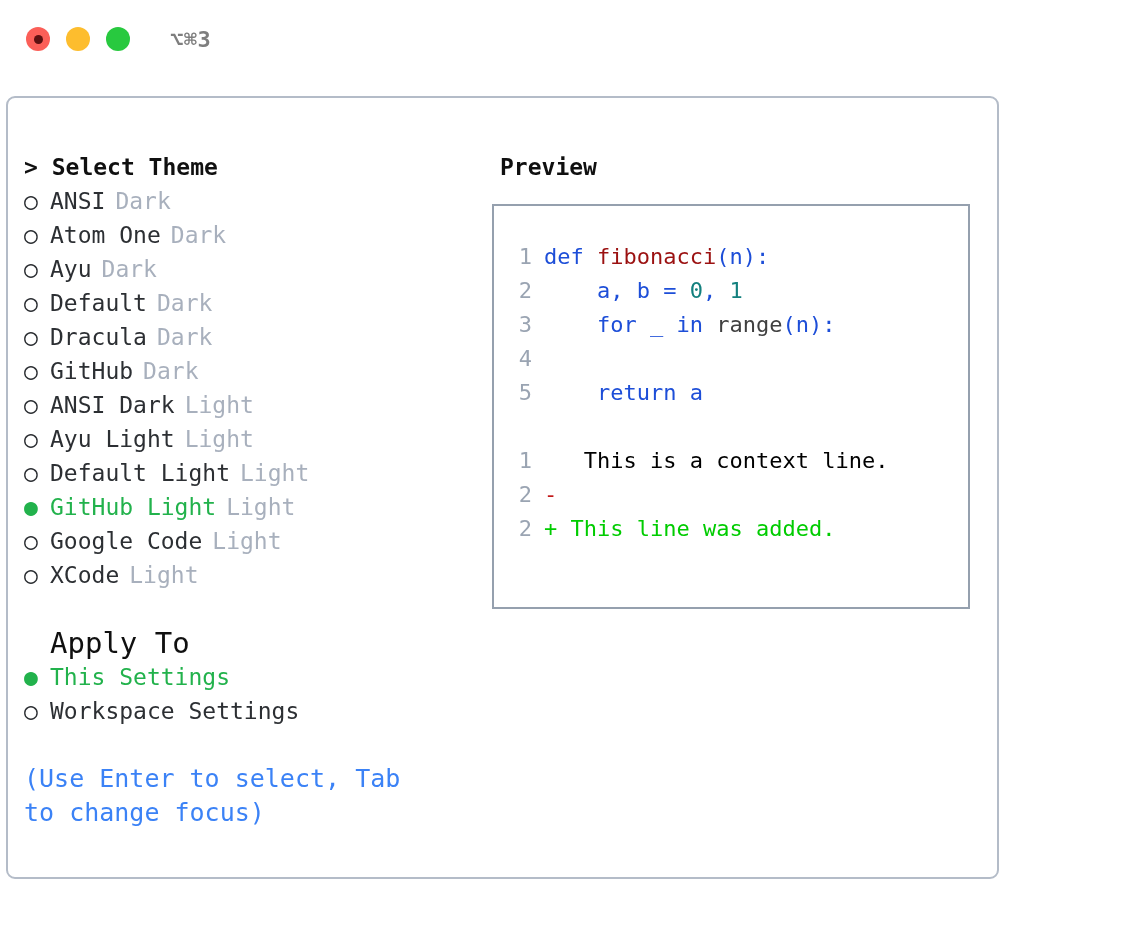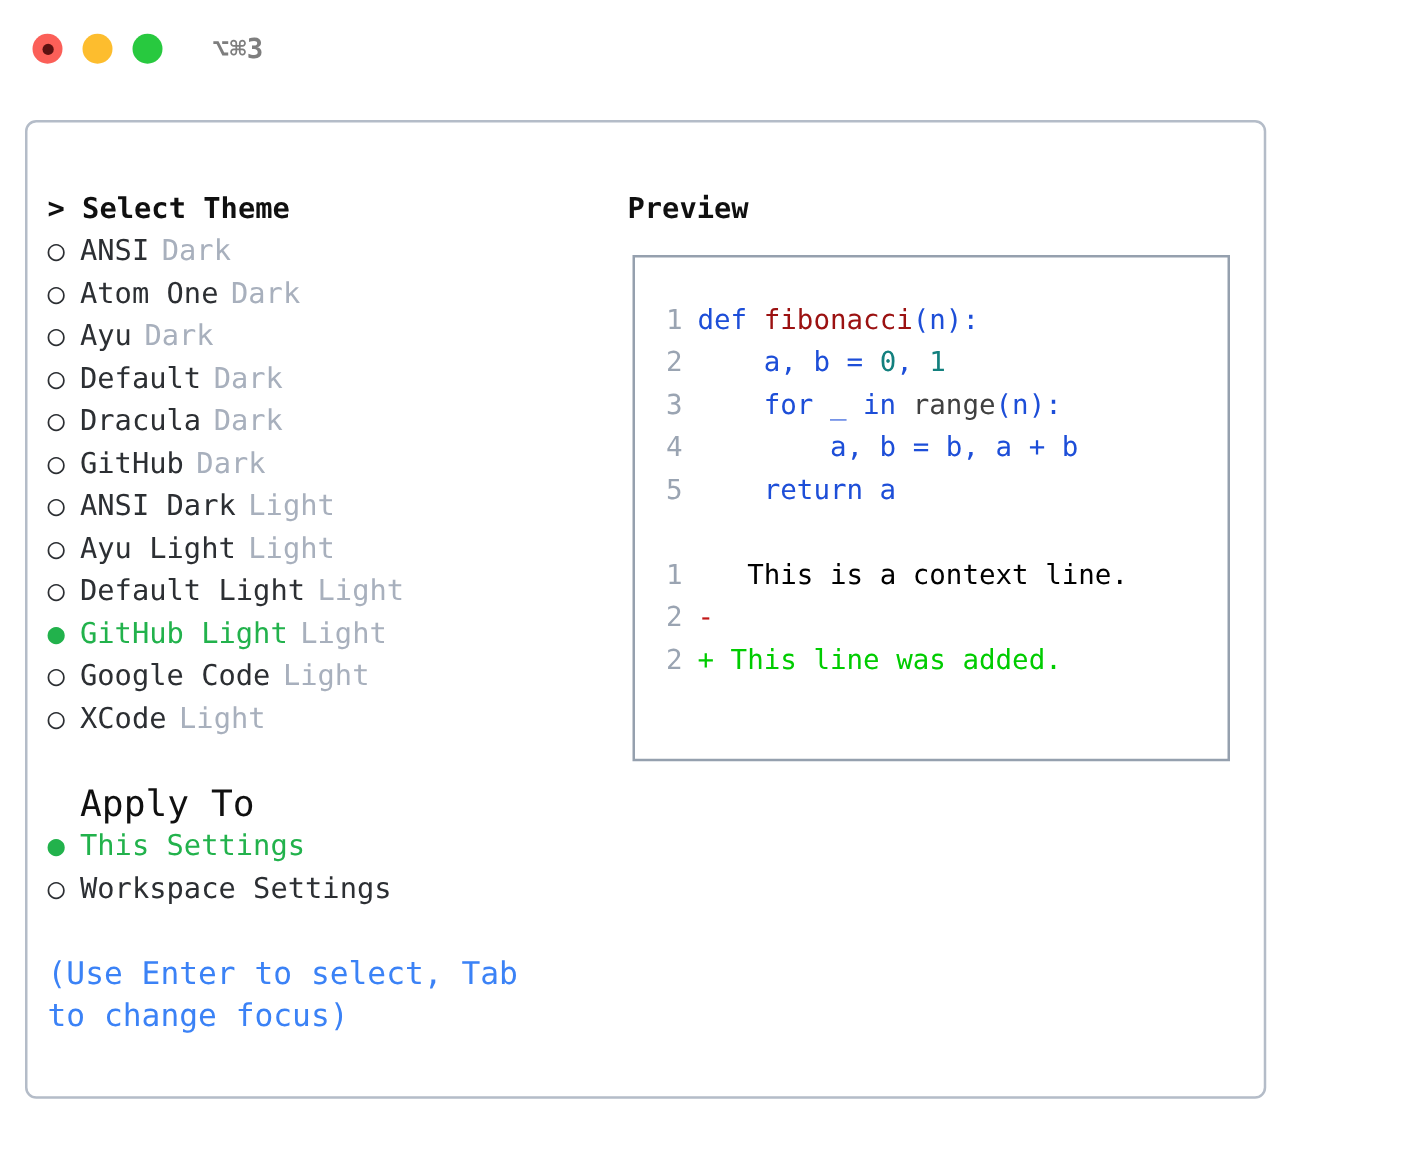--- a/index.html
+++ b/index.html
@@ -35,21 +35,21 @@
     margin-left: 40px;
     font-size: 22px;
     font-weight: bold;
     color: #7e7e7e;
     letter-spacing: 0.5px;
   }
 
   
   .panel {
     position: absolute;
-    left: 20px; top: 96px;
+    left: 6px; top: 96px;
     width: 993px; height: 783px;
     border: 2px solid #b4bcc8;
     border-radius: 9px;
     background: #ffffff;
   }
   .panel-inner {
     position: absolute;
     left: 0; top: 0; right: 0; bottom: 0;
     display: flex;
   }
@@ -114,21 +114,21 @@
   .right-col {
     flex: 1;
     padding: 52px 0 0 0;
     position: relative;
   }
   .preview-title {
     font-size: 23px;
     font-weight: bold;
     color: #101010;
     line-height: 34px;
-    margin-left: 0;
+    margin-left: 12px;
   }
   .preview-box {
     margin-top: 20px;
     margin-left: 4px;
     width: 478px;
     height: 405px;
     border: 2px solid #95a0ae;
     background: #ffffff;
     padding: 34px 0 0 0;
     overflow: hidden;
@@ -208,21 +208,21 @@
     </div>
 
     <div class="right-col">
       <div class="preview-title">Preview</div>
 
       <div class="preview-box">
         <div id="code-sample">
             <div class="code-line"><span class="lnum">1</span><span><span class="tok-plain">def </span><span class="tok-fn">fibonacci</span><span class="tok-plain">(n):</span></span></div>
             <div class="code-line"><span class="lnum">2</span><span><span class="tok-plain">    a, b = </span><span class="tok-num">0</span><span class="tok-plain">, </span><span class="tok-num">1</span></span></div>
             <div class="code-line"><span class="lnum">3</span><span><span class="tok-plain">    for _ in </span><span class="tok-call">range</span><span class="tok-plain">(n):</span></span></div>
-            <div class="code-line"><span class="lnum">4</span><span><span class="tok-plain">        a, b = b, a + b</span></span></div>
+            <div class="code-line"><span class="lnum">4</span></div>
             <div class="code-line"><span class="lnum">5</span><span><span class="tok-plain">    return a</span></span></div>
           </div>
         <div class="blank-line"></div>
         <div id="diff-sample">
             <div class="code-line"><span class="lnum">1</span><span class="diff-ctx"> </span><span class="diff-ctx">  This is a context line.</span></div>
             <div class="code-line"><span class="lnum">2</span><span class="diff-del">-</span></div>
             <div class="code-line"><span class="lnum">2</span><span class="diff-add">+</span><span class="diff-add"> This line was added.</span></div>
           </div>
       </div>
     </div>

